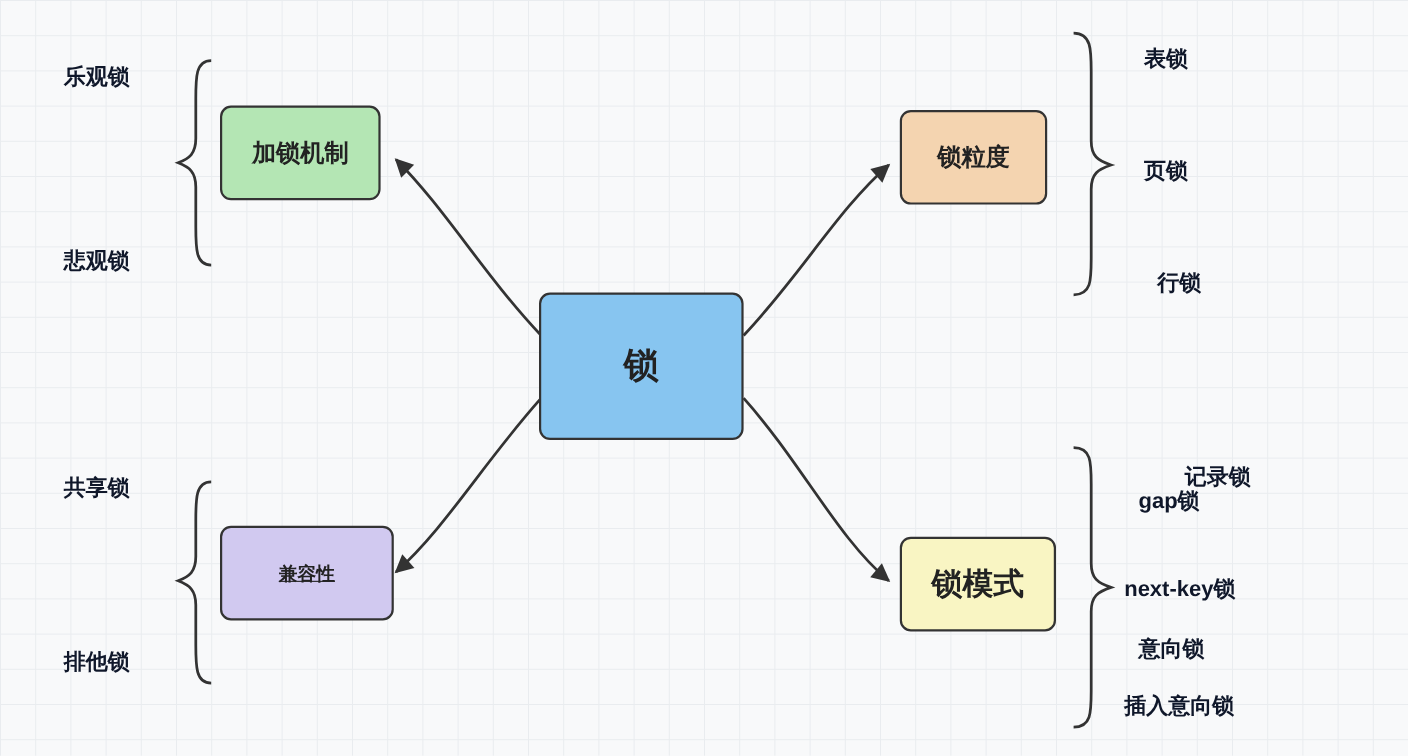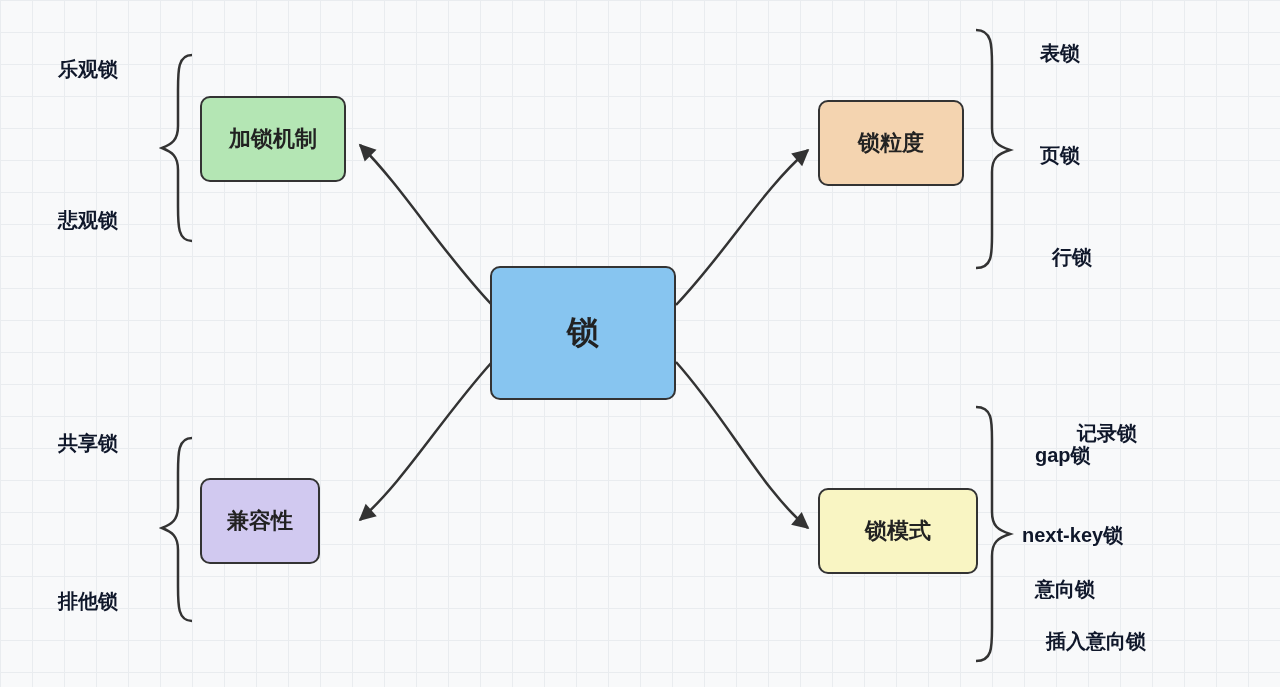--- a/index.html
+++ b/index.html
@@ -88,39 +88,39 @@
 </svg>
 
 <div class="node" style="left:490px; top:266px; width:186px; height:134px; background:#87c5f0; font-size:32px;">
   <span>锁</span>
 </div>
 
 <div class="node" style="left:200px; top:96px; width:146px; height:86px; background:#b4e6b4; font-size:22px;">
   <span>加锁机制</span>
 </div>
 
-<div class="node" style="left:200px; top:478px; width:120px; height:86px; background:#d1c9f0; font-size:22px;">
+<div class="node" style="left:200px; top:478px; width:158px; height:86px; background:#d1c9f0; font-size:17px;text-decoration:underline;">
   <span>兼容性</span>
 </div>
 
-<div class="node" style="left:818px; top:100px; width:146px; height:86px; background:#f4d4b0; font-size:22px;">
+<div class="node" style="left:818px; top:100px; width:134px; height:86px; background:#f4d4b0; font-size:22px;">
   <span>锁粒度</span>
 </div>
 
-<div class="node" style="left:818px; top:488px; width:160px; height:86px; background:#f9f5c3; font-size:22px;">
+<div class="node" style="left:818px; top:488px; width:142px; height:86px; background:#f9f5c3; font-size:28px;">
   <span>锁模式</span>
 </div>
 
 <div class="label" style="left:58px; top:56px;">乐观锁</div>
-<div class="label" style="left:58px; top:207px;">悲观锁</div>
+<div class="label" style="left:58px; top:224px;">悲观锁</div>
 
 <div class="label" style="left:58px; top:430px;">共享锁</div>
 <div class="label" style="left:58px; top:588px;">排他锁</div>
 
 <div class="label" style="left:1040px; top:40px;">表锁</div>
 <div class="label" style="left:1040px; top:142px;font-family:Liberation Mono, monospace;">页锁</div>
 <div class="label" style="left:1052px; top:244px;">行锁</div>
 
 <div class="label" style="left:1035px; top:420px;margin-left:42px;">记录锁</div>
 <div class="label" style="left:1035px; top:442px;">gap锁</div>
 <div class="label" style="left:1022px; top:522px;text-align:right;">next-key锁</div>
 <div class="label" style="left:1035px; top:576px;font-family:Liberation Serif, serif;">意向锁</div>
-<div class="label" style="left:1046px; top:628px;">插入意向锁</div>
+<div class="label" style="left:1022px; top:628px;">插入意向锁</div>
 
 </body></html>

